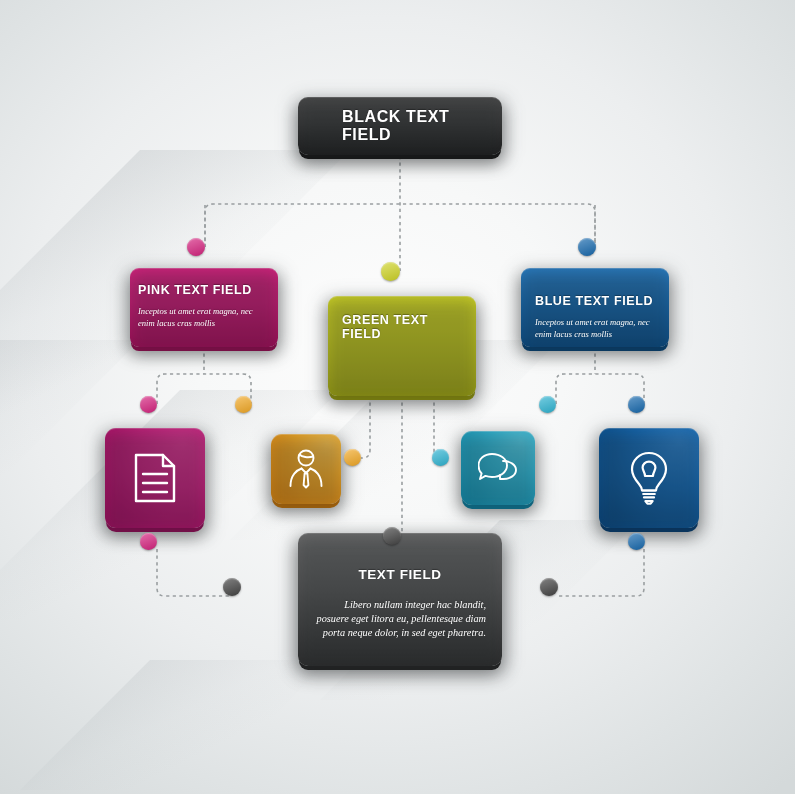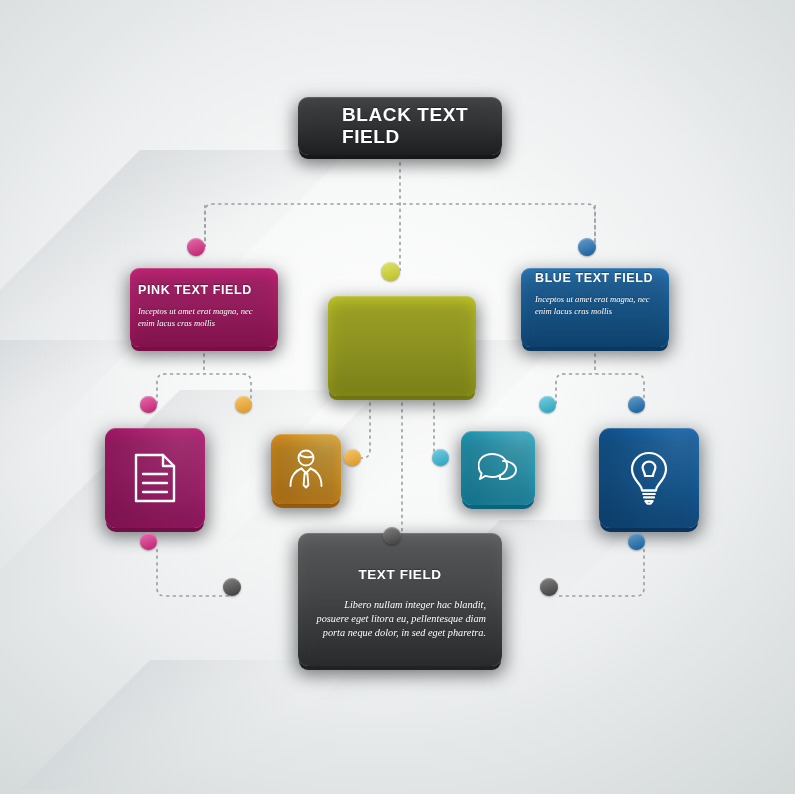--- a/index.html
+++ b/index.html
@@ -98,21 +98,21 @@
   #card-black {
     left: 298px; top: 97px; width: 204px; height: 58px;
     background: linear-gradient(to bottom, #4b4b4b 0%, #3a3a3a 45%, #272727 80%, #1d1d1d 100%);
     border-radius: 10px;
     box-shadow:
       0 5px 0 -1px #151515,
       0 9px 16px rgba(0,0,0,0.35),
       inset 0 1px 0 rgba(255,255,255,0.16);
     display: flex; align-items: center; justify-content: center;
   }
-  #card-black .title { font-size: 19px; padding-left: 44px; }
+  #card-black .title { font-size: 16px; padding-left: 44px; }
 
   
   #card-dark {
     left: 298px; top: 533px; width: 204px; height: 133px;
     background: linear-gradient(to bottom, #6d6d6d 0%, #575757 42%, #3b3b3b 82%, #2d2d2d 100%);
     border-radius: 10px;
     box-shadow:
       0 5px 0 -1px #222222,
       0 9px 18px rgba(0,0,0,0.35),
       inset 0 1px 0 rgba(255,255,255,0.16);
@@ -141,21 +141,21 @@
   
   #card-blue {
     left: 521px; top: 268px; width: 148px; height: 79px;
     background: linear-gradient(to bottom, #2a7ec4 0%, #1769ae 42%, #0d5593 85%, #084a83 100%);
     box-shadow:
       0 5px 0 -1px #063e6d,
       0 8px 15px rgba(0,0,0,0.30),
       inset 0 1px 0 rgba(255,255,255,0.22);
     padding: 0 14px;
   }
-  #card-blue .title { font-size: 12.5px; margin-top: 3px; }
+  #card-blue .title { font-size: 12.5px; margin-top: 26px; }
   #card-blue .body { font-size: 8.6px; margin-top: 9px; }
 
   
   #card-green {
     left: 328px; top: 296px; width: 148px; height: 100px;
     background: linear-gradient(to bottom, #cfd426 0%, #c3c81f 38%, #aeb218 80%, #9ea30f 100%);
     box-shadow:
       0 5px 0 -1px #888c0a,
       0 8px 15px rgba(0,0,0,0.30),
       inset 0 1px 0 rgba(255,255,255,0.26);
@@ -254,20 +254,21 @@
   <div class="card" id="card-black">
     <div class="title">BLACK TEXT FIELD</div>
   </div>
 
   <div class="card" id="card-pink">
     <div class="title">PINK TEXT FIELD</div>
     <div class="body">Inceptos ut amet erat magna, nec enim lacus cras mollis</div>
   </div>
 
   <div class="card" id="card-green">
+    <div class="title">GREEN TEXT FIELD</div>
   </div>
 
   <div class="card" id="card-blue">
     <div class="title">BLUE TEXT FIELD</div>
     <div class="body">Inceptos ut amet erat magna, nec enim lacus cras mollis</div>
   </div>
 
   <div class="card" id="card-dark">
     <div class="title">TEXT FIELD</div>
     <div class="body">Libero nullam integer hac blandit, posuere eget litora eu, pellentesque diam porta neque dolor, in sed eget pharetra.</div>

